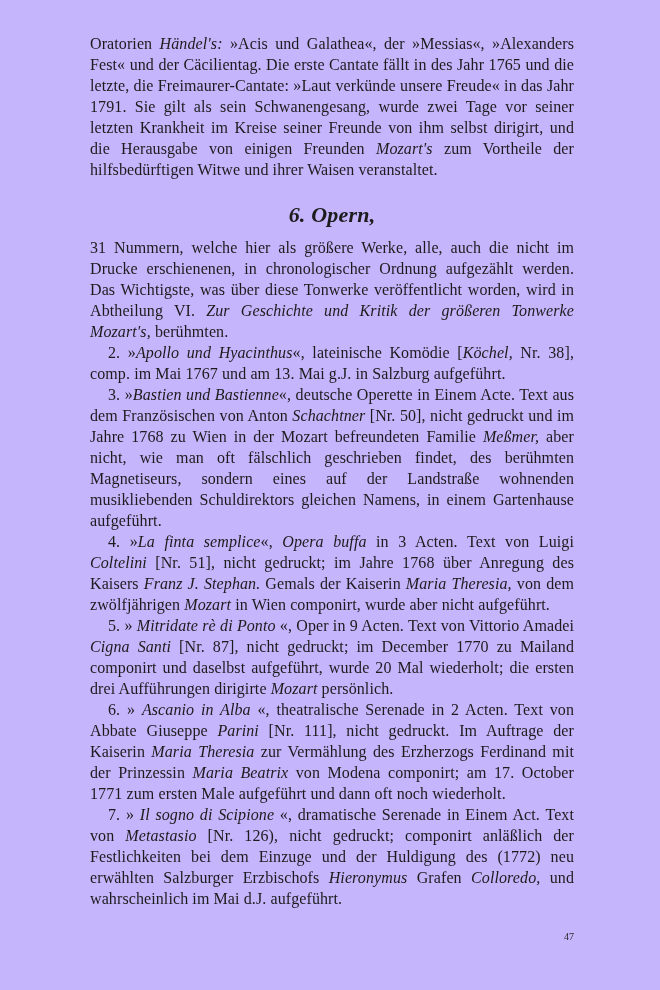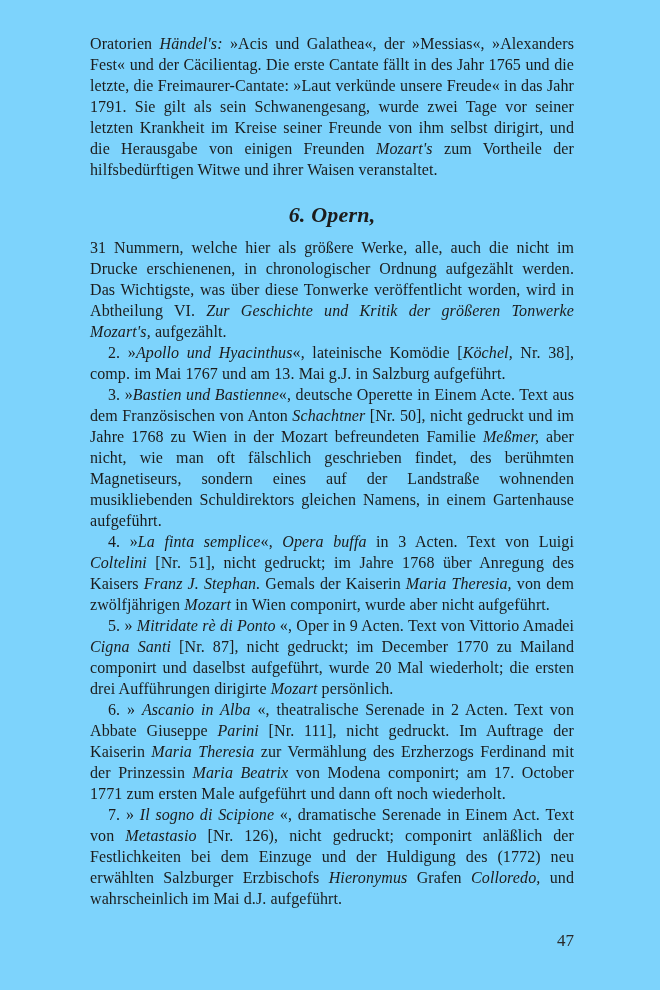--- a/index.html
+++ b/index.html
@@ -8,21 +8,21 @@
     height: 990px;
     background: #ffffff;
     position: relative;
     font-family: "Liberation Serif", serif;
     color: #1c1c1c;
     overflow: hidden;
   }
   .page {
     position: absolute;
     inset: 0;
-    background: #7dd3fc;
+    background: #c4b5fd;
     padding-left: 8px;
   }
   .text-block {
     position: absolute;
     left: 90px;
     top: 33px;
     width: 484px;
     font-size: 16px;
     line-height: 21px;
     text-align: justify;
@@ -38,33 +38,33 @@
     text-align: center;
     margin: 24px 0 12px 0;
     letter-spacing: 0.2px;
   }
   .page-number {
     position: absolute;
     left: 90px;
     width: 484px;
     top: 931px;
     text-align: right;
-    font-size: 17px;
+    font-size: 10px;
     color: #2a2a2a;
   }
   i { font-style: italic; }
 </style>
 </head>
 <body>
 
 <div class="page">
   <div class="text-block">
     <p class="para"><span>Oratorien </span><i>Händel's:</i><span> »Acis und Galathea«, der »Messias«, »Alexanders Fest« und der Cäcilientag. Die erste Cantate fällt in des Jahr 1765 und die letzte, die Freimaurer-Cantate: »Laut verkünde unsere Freude« in das Jahr 1791. Sie gilt als sein Schwanengesang, wurde zwei Tage vor seiner letzten Krankheit im Kreise seiner Freunde von ihm selbst dirigirt, und die Herausgabe von einigen Freunden </span><i>Mozart's</i><span> zum Vortheile der hilfsbedürftigen Witwe und ihrer Waisen veranstaltet.</span></p>
     <h2 class="heading">6. Opern,</h2>
-    <p class="para"><span>31 Nummern, welche hier als größere Werke, alle, auch die nicht im Drucke erschienenen, in chronologischer Ordnung aufgezählt werden. Das Wichtigste, was über diese Tonwerke veröffentlicht worden, wird in Abtheilung VI. </span><i>Zur Geschichte und Kritik der größeren Tonwerke Mozart's,</i><span> aufgezählt.</span></p>
+    <p class="para"><span>31 Nummern, welche hier als größere Werke, alle, auch die nicht im Drucke erschienenen, in chronologischer Ordnung aufgezählt werden. Das Wichtigste, was über diese Tonwerke veröffentlicht worden, wird in Abtheilung VI. </span><i>Zur Geschichte und Kritik der größeren Tonwerke Mozart's,</i><span> berühmten.</span></p>
     <p class="para indent"><span>2. »</span><i>Apollo und Hyacinthus</i><span>«, lateinische Komödie [</span><i>Köchel,</i><span> Nr. 38], comp. im Mai 1767 und am 13. Mai g.J. in Salzburg aufgeführt.</span></p>
     <p class="para indent"><span>3. »</span><i>Bastien und Bastienne</i><span>«, deutsche Operette in Einem Acte. Text aus dem Französischen von Anton </span><i>Schachtner</i><span> [Nr. 50], nicht gedruckt und im Jahre 1768 zu Wien in der Mozart befreundeten Familie </span><i>Meßmer,</i><span> aber nicht, wie man oft fälschlich geschrieben findet, des berühmten Magnetiseurs, sondern eines auf der Landstraße wohnenden musikliebenden Schuldirektors gleichen Namens, in einem Gartenhause aufgeführt.</span></p>
     <p class="para indent"><span>4. »</span><i>La finta semplice</i><span>«, </span><i>Opera buffa</i><span> in 3 Acten. Text von Luigi </span><i>Coltelini</i><span> [Nr. 51], nicht gedruckt; im Jahre 1768 über Anregung des Kaisers </span><i>Franz J. Stephan.</i><span> Gemals der Kaiserin </span><i>Maria Theresia,</i><span> von dem zwölfjährigen </span><i>Mozart</i><span> in Wien componirt, wurde aber nicht aufgeführt.</span></p>
     <p class="para indent"><span>5. » </span><i>Mitridate rè di Ponto</i><span> «, Oper in 9 Acten. Text von Vittorio Amadei </span><i>Cigna Santi</i><span> [Nr. 87], nicht gedruckt; im December 1770 zu Mailand componirt und daselbst aufgeführt, wurde 20 Mal wiederholt; die ersten drei Aufführungen dirigirte </span><i>Mozart</i><span> persönlich.</span></p>
     <p class="para indent"><span>6. » </span><i>Ascanio in Alba</i><span> «, theatralische Serenade in 2 Acten. Text von Abbate Giuseppe </span><i>Parini</i><span> [Nr. 111], nicht gedruckt. Im Auftrage der Kaiserin </span><i>Maria Theresia</i><span> zur Vermählung des Erzherzogs Ferdinand mit der Prinzessin </span><i>Maria Beatrix</i><span> von Modena componirt; am 17. October 1771 zum ersten Male aufgeführt und dann oft noch wiederholt.</span></p>
     <p class="para indent"><span>7. » </span><i>Il sogno di Scipione</i><span> «, dramatische Serenade in Einem Act. Text von </span><i>Metastasio</i><span> [Nr. 126), nicht gedruckt; componirt anläßlich der Festlichkeiten bei dem Einzuge und der Huldigung des (1772) neu erwählten Salzburger Erzbischofs </span><i>Hieronymus</i><span> Grafen </span><i>Colloredo,</i><span> und wahrscheinlich im Mai d.J. aufgeführt.</span></p>
   </div>
   <div class="page-number">47</div>
 </div>
 

